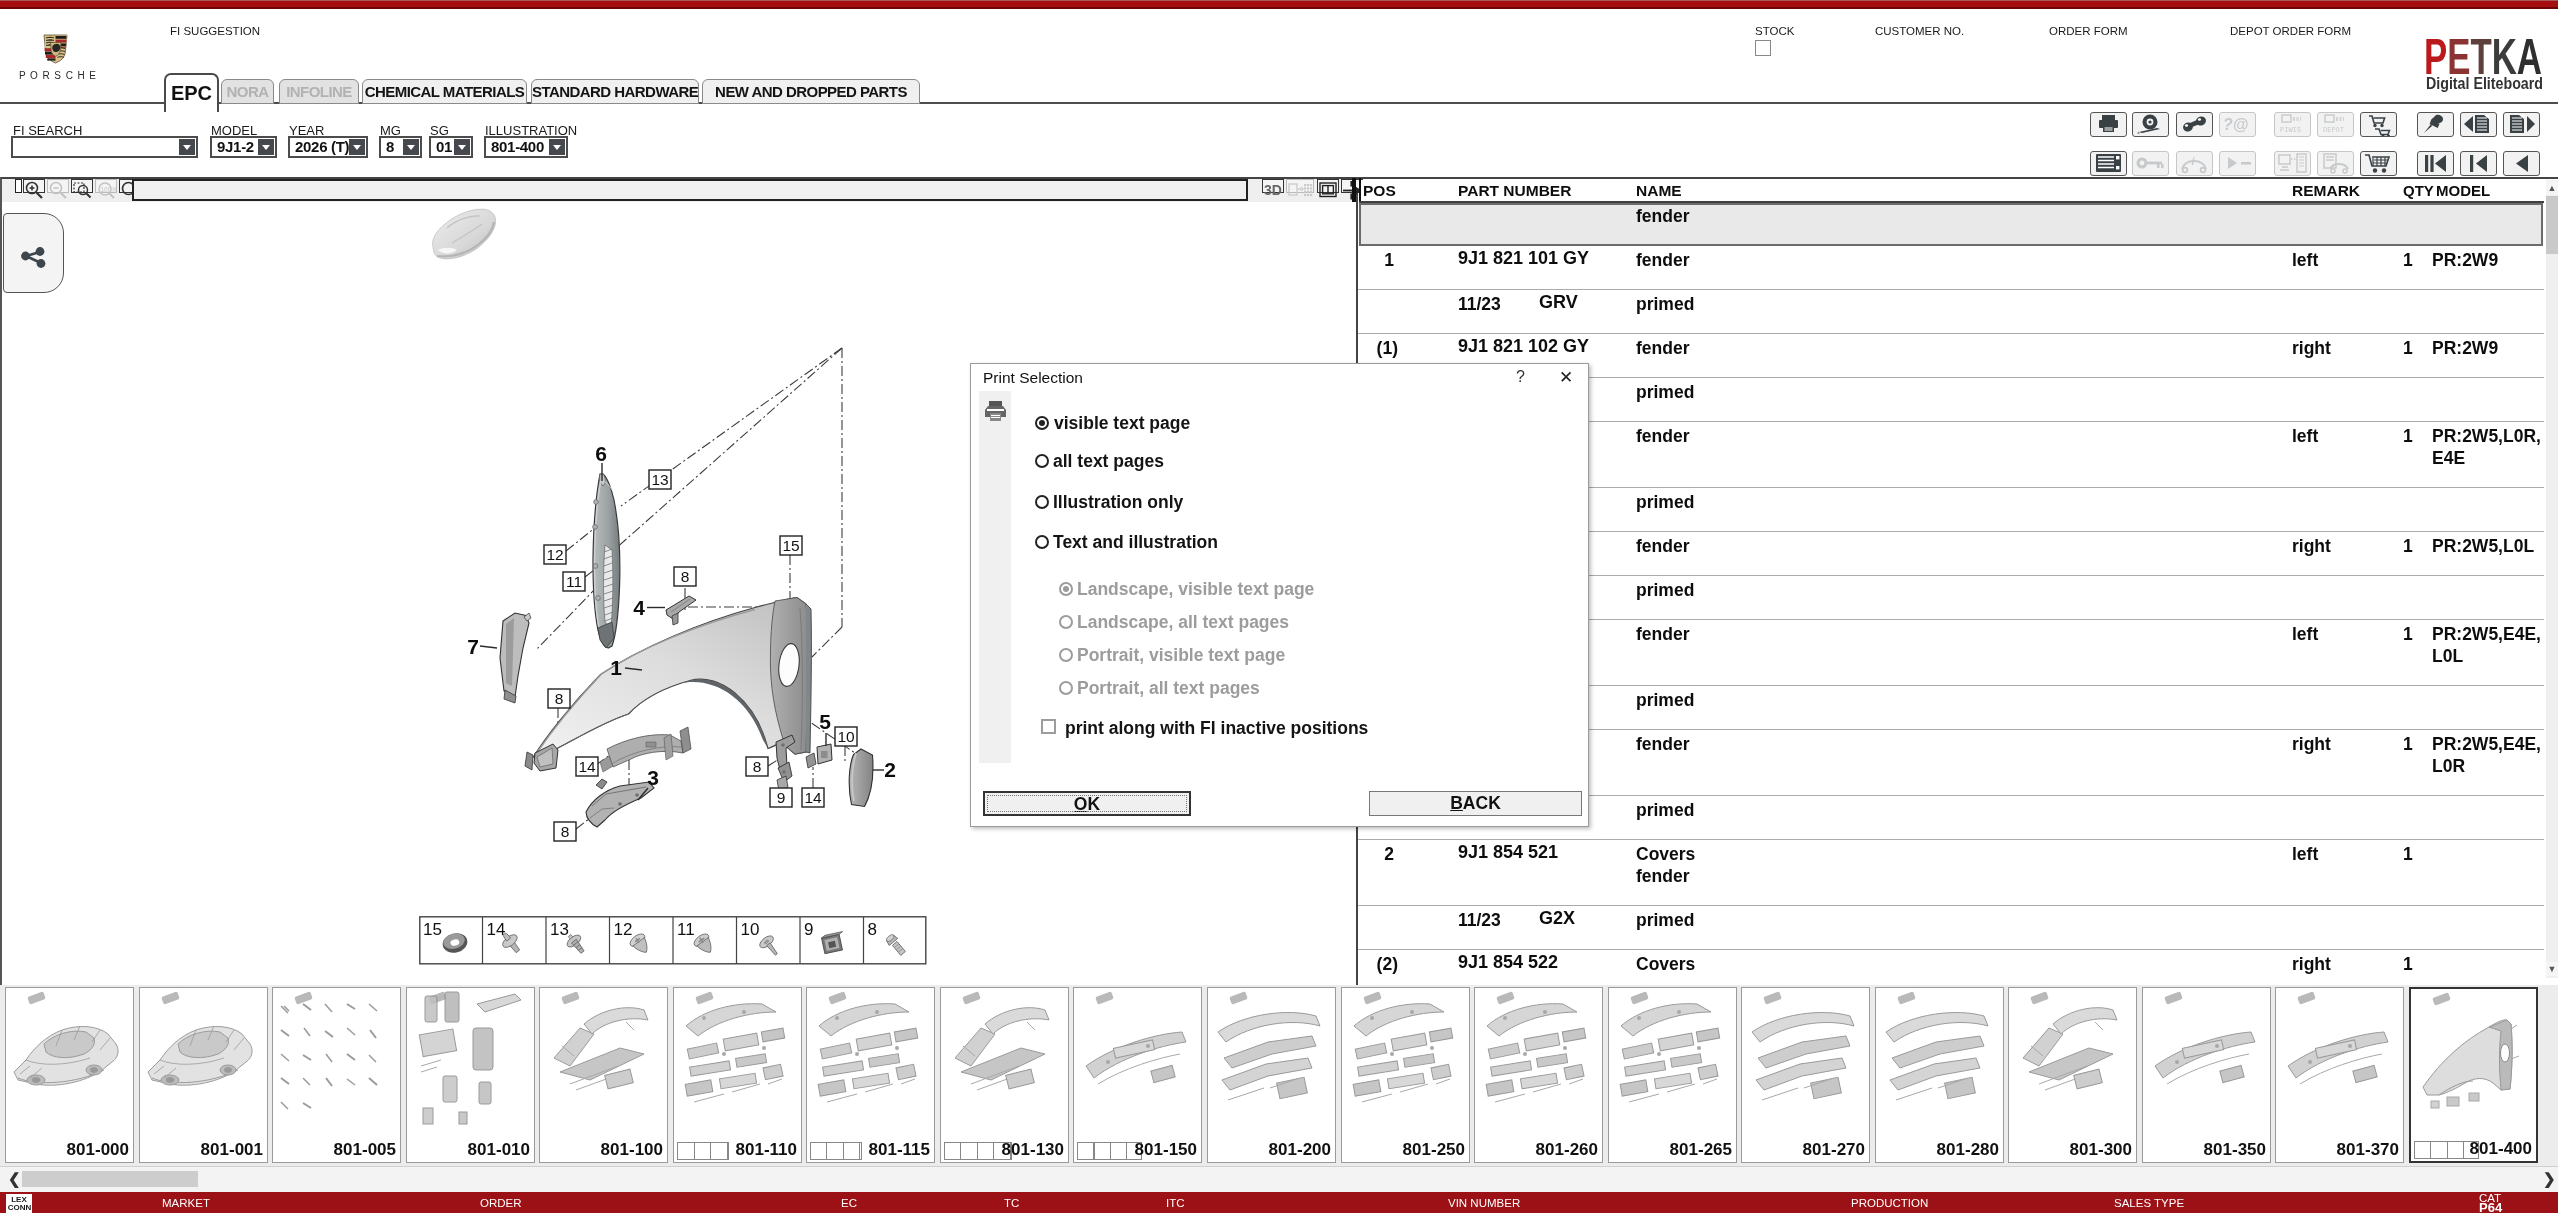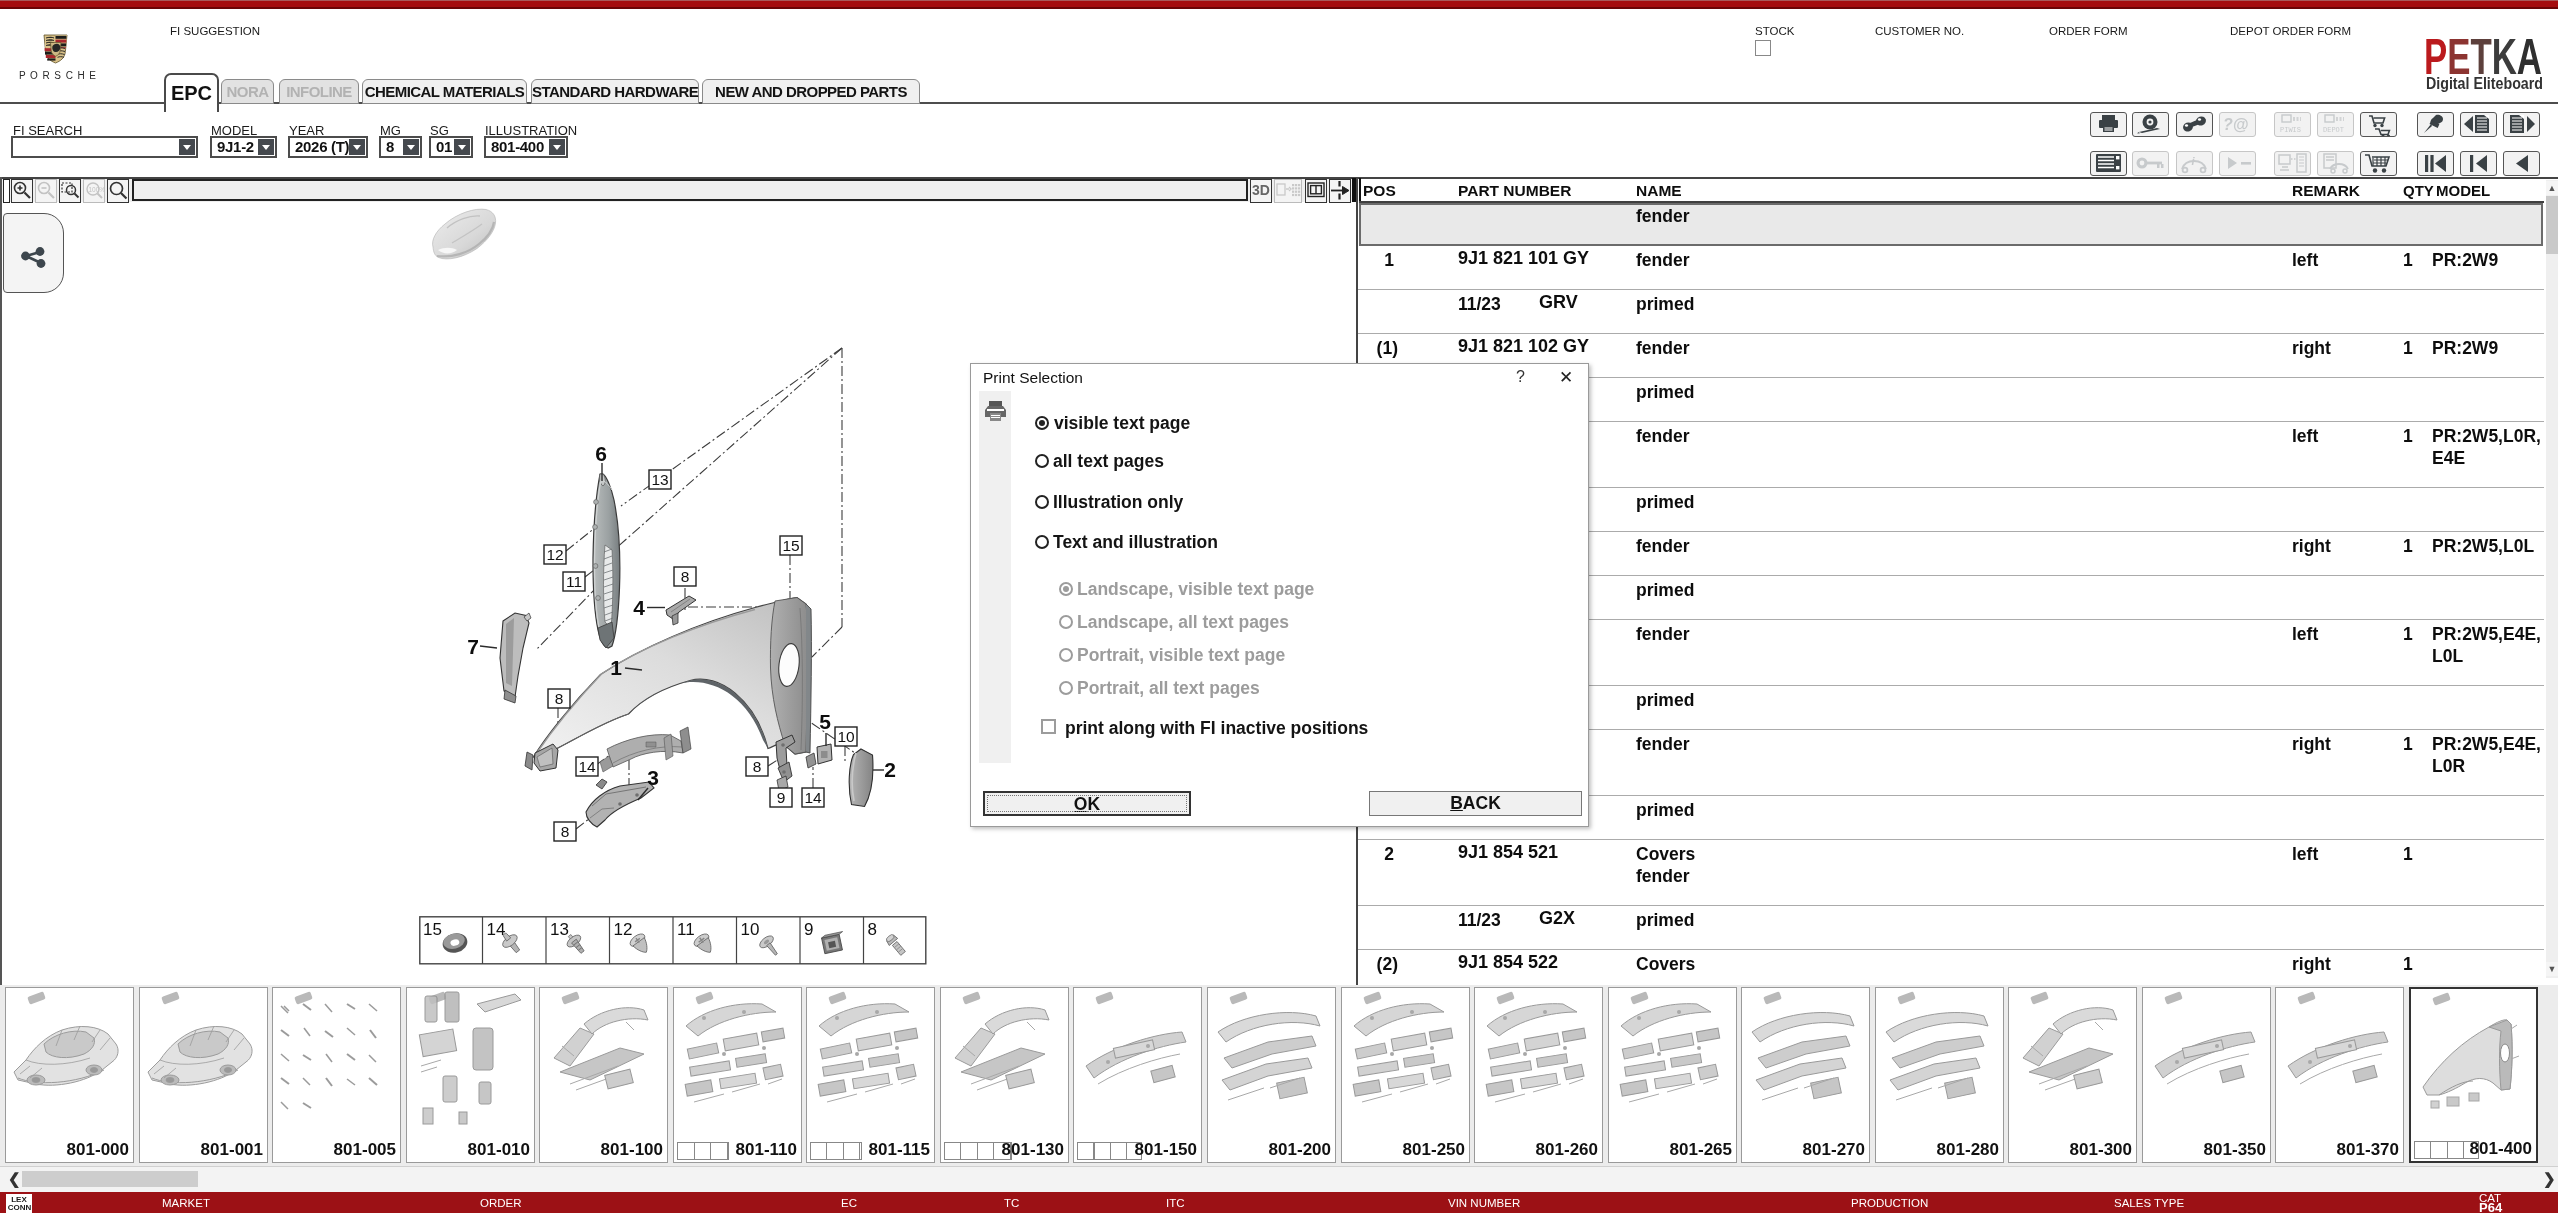--- a/index.html
+++ b/index.html
@@ -20,21 +20,21 @@
 .sel .btn{position:absolute;right:1px;top:1px;width:16px;height:16px;background:#45494e;}
 .sel .btn:after{content:"";position:absolute;left:4px;top:6px;border-left:4px solid transparent;border-right:4px solid transparent;border-top:5px solid #fff;}
 
 .tbtn{position:absolute;width:37px;height:25px;box-sizing:border-box;border:1px solid #555;border-radius:3px;background:#f2f2f2;}
 .tbtn.dis{border-color:#c6c6c6;}
 
 #mainline{left:0;top:177px;width:2558px;height:2px;background:#444;}
 #vdiv{left:1356px;top:177px;width:2px;height:808px;background:#444;}
 
 #dtb{left:2px;top:179px;width:1354px;height:23px;background:#efefef;}
-.zbtn{position:absolute;top:0px;width:22px;height:24px;box-sizing:border-box;border:1px solid #333;background:#f4f4f4;}
+.zbtn{position:absolute;top:0px;width:22px;height:14px;box-sizing:border-box;border:1px solid #333;background:#f4f4f4;margin-left:12px;}
 .zbtn.dis{border-color:#bbb;}
 #dtbbar{position:absolute;left:130px;top:0px;width:1116px;height:22px;box-sizing:border-box;border:2px solid #222;background:#f0f0f0;}
 
 #share{left:3px;top:213px;width:61px;height:80px;box-sizing:border-box;border:1px solid #555;border-radius:4px 20px 20px 4px;background:#f4f4f4;}
 .sep{position:absolute;left:1358px;width:1186px;height:1px;background:#ababab;}
 .t17{font-weight:bold;font-size:17.5px;color:#0d0d0d;white-space:nowrap;position:absolute;}
 .t19{font-weight:bold;font-size:18px;color:#0d0d0d;white-space:nowrap;position:absolute;}
 
 #cards{left:0;top:985px;width:2558px;height:181px;background:#ececec;}
 .card{position:absolute;top:2px;width:129px;height:176px;box-sizing:border-box;background:#fff;border:1px solid #9a9a9a;}

